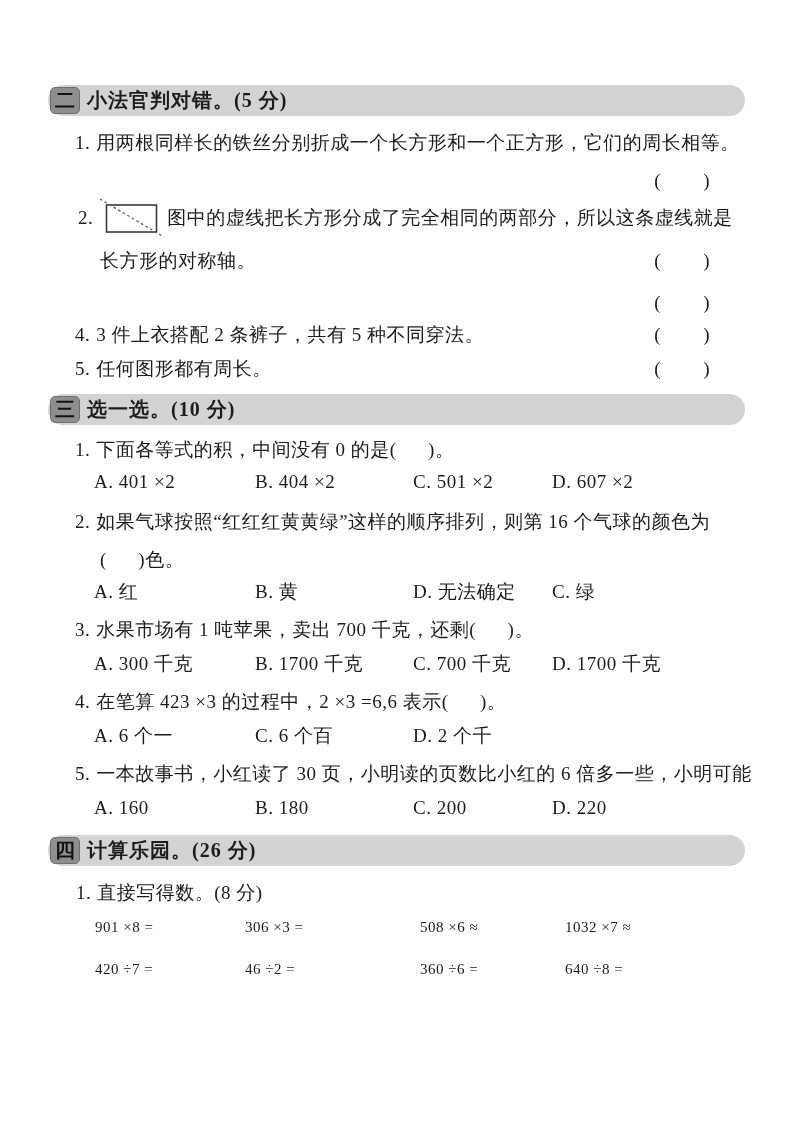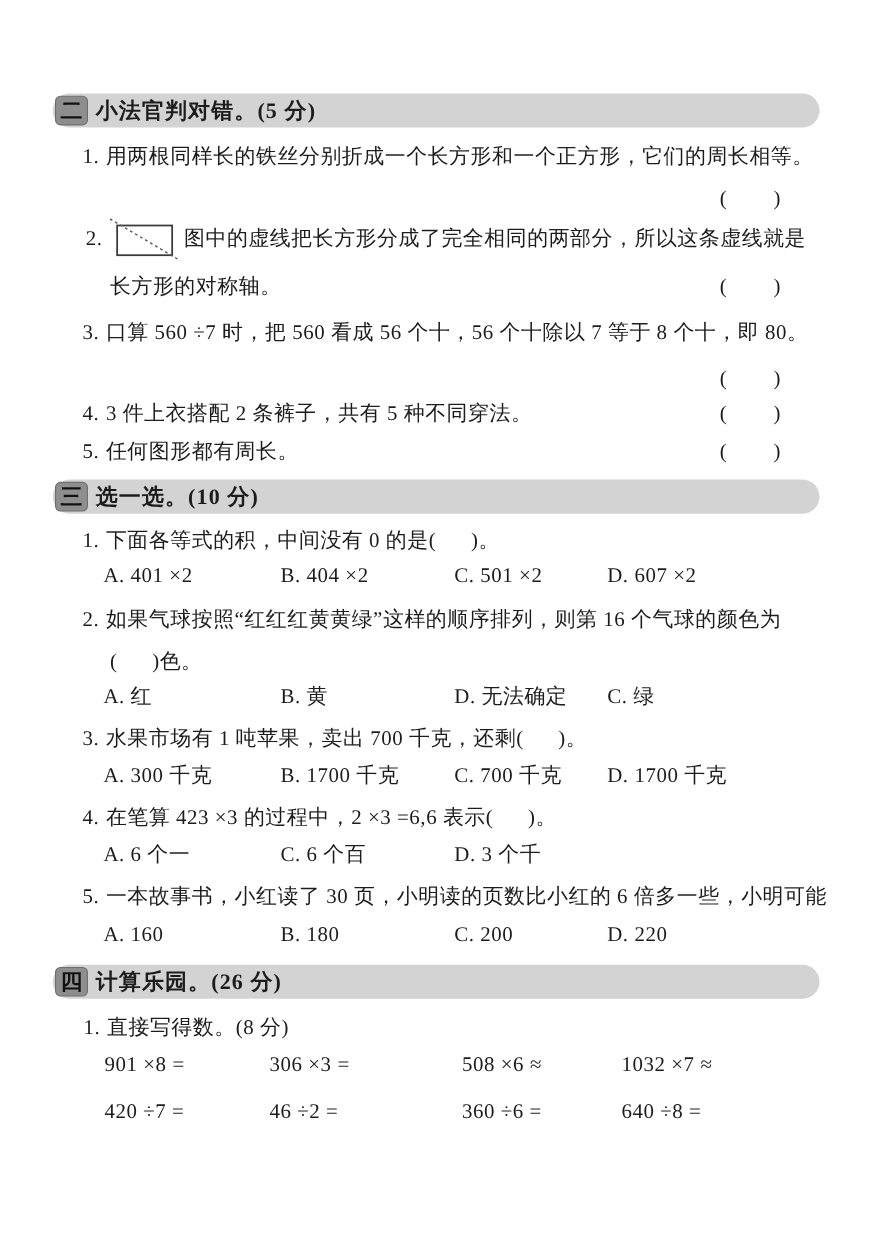--- a/index.html
+++ b/index.html
@@ -35,21 +35,21 @@
   .fig { margin:0 8px 0 6px; flex:0 0 auto; }
 
   .opts {
     display:grid; grid-template-columns:161px 158px 139px 1fr;
     margin-left:94px; margin-right:40px;
     font-size:19px; line-height:26px; letter-spacing:0.5px; white-space:pre-wrap;
   }
   .calc-row {
     display:grid; grid-template-columns:150px 175px 145px 1fr;
     margin-left:95px; margin-right:40px;
-    font-size:19px; line-height:26px; letter-spacing:0.5px; white-space:pre-wrap;
+    font-size:15px; line-height:26px; letter-spacing:0.5px; white-space:pre-wrap;
   }
 
   .mt6{margin-top:6px}.mt8{margin-top:8px}.mt12{margin-top:12px}
   .mt14{margin-top:14px}.mt16{margin-top:16px}
 </style>
 </head>
 <body>
 
 <div class="page">
   <div class="content">
@@ -68,21 +68,20 @@
         <rect x="1.5" y="3" width="50" height="27" fill="none" stroke="#3a3a3a" stroke-width="1.6"></rect>
         <line x1="-5" y1="-3" x2="59" y2="35" stroke="#5a5a5a" stroke-width="1.3" stroke-dasharray="2.5,2.8"></line>
       </svg>
       <span>图中的虚线把长方形分成了完全相同的两部分，所以这条虚线就是</span>
     </div>
     <div class="line flexline mt14">
       <span class="q-cont">长方形的对称轴。</span>
       <span class="bracket">(        )</span>
     </div>
 
-    <div class="line q-main mt16"><span class="qnum">3.</span><span>口算 560 ÷7 时，把 560 看成 56 个十，56 个十除以 7 等于 8 个十，即 80。</span></div>
     <div class="line bracket-line mt16"><span class="bracket">(        )</span></div>
 
     <div class="line flexline mt6">
       <span style="margin-left:75px"><span class="qnum">4.</span><span>3 件上衣搭配 2 条裤子，共有 5 种不同穿法。</span></span>
       <span class="bracket">(        )</span>
     </div>
 
     <div class="line flexline mt8">
       <span style="margin-left:75px"><span class="qnum">5.</span><span>任何图形都有周长。</span></span>
       <span class="bracket">(        )</span>
@@ -115,21 +114,21 @@
       <span>A. 300 千克</span>
       <span>B. 1700 千克</span>
       <span>C. 700 千克</span>
       <span>D. 1700 千克</span>
     </div>
 
     <div class="line q-main mt12"><span class="qnum">4.</span><span>在笔算 423 ×3 的过程中，2 ×3 =6,6 表示(      )。</span></div>
     <div class="opts mt8">
       <span>A. 6 个一</span>
       <span>C. 6 个百</span>
-      <span>D. 3 个千</span>
+      <span>D. 2 个千</span>
     </div>
 
     <div class="line q-main mt12"><span class="qnum">5.</span><span>一本故事书，小红读了 30 页，小明读的页数比小红的 6 倍多一些，小明可能</span></div>
     <div class="opts mt8">
       <span>A. 160</span>
       <span>B. 180</span>
       <span>C. 200</span>
       <span>D. 220</span>
     </div>
 

